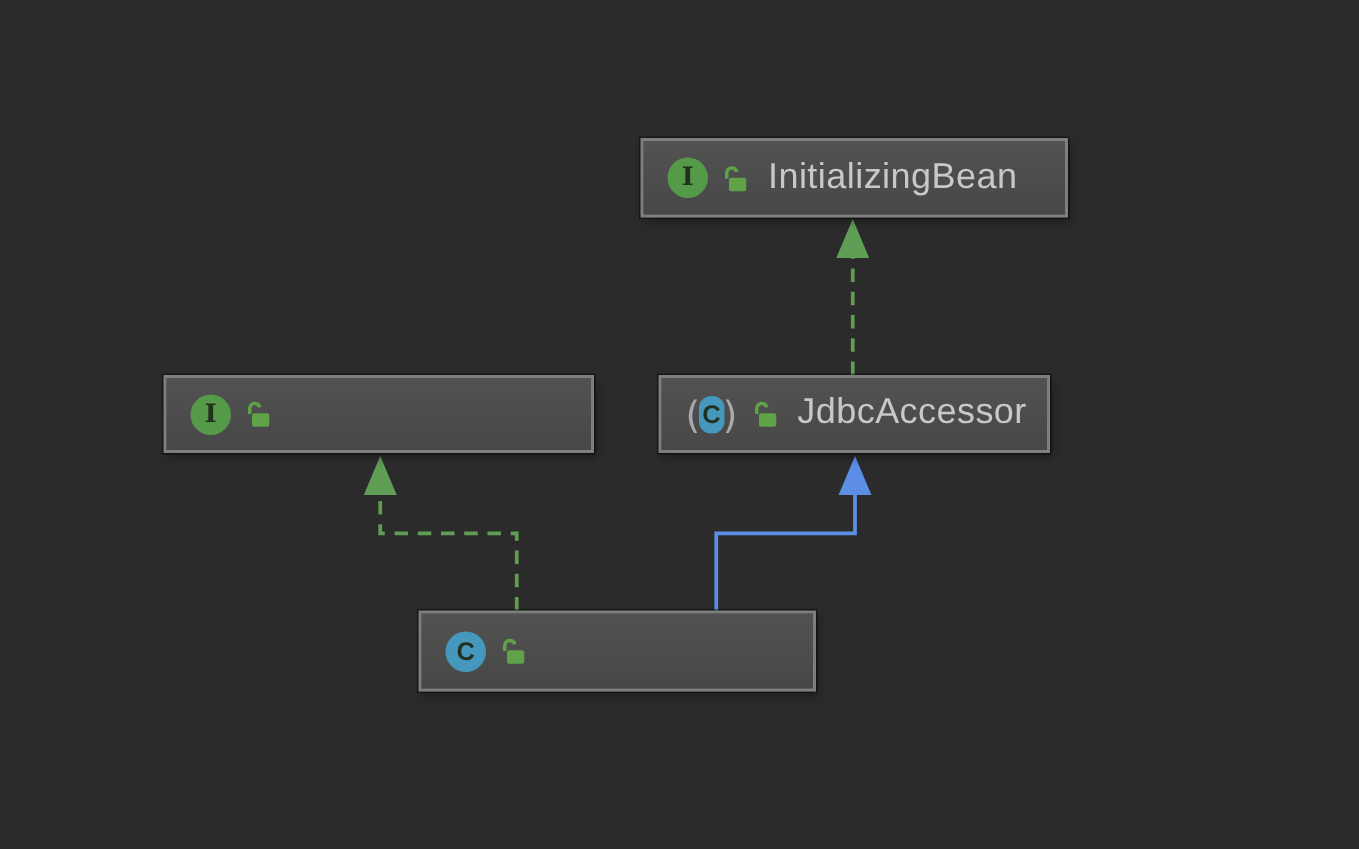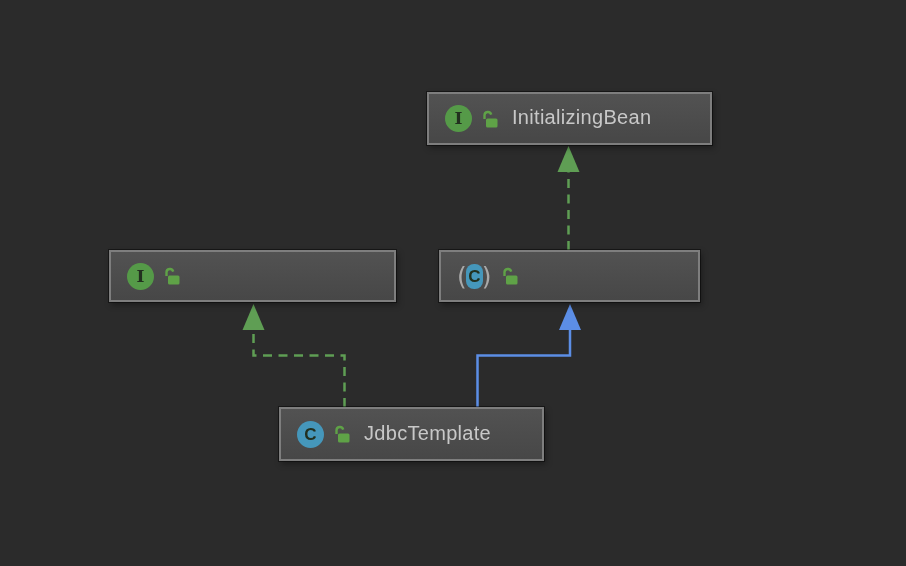--- a/index.html
+++ b/index.html
@@ -37,21 +37,21 @@
     display:flex;
     align-items:center;
     background:linear-gradient(180deg,var(--node-fill-top),var(--node-fill-bottom));
     border:2px solid var(--node-border);
     box-shadow:0 0 0 1px rgba(0,0,0,0.45), 2px 3px 6px rgba(0,0,0,0.35);
     padding:0 12px 0 16px;
     cursor:default;
   }
   .node .label{
     color:var(--label-text);
-    font-size:20px;
+    font-size:24px;
     letter-spacing:0.3px;
     white-space:nowrap;
     margin-left:12px;
     padding-bottom:2px;
   }
   .type-icon{
     width:27px;height:27px;
     border-radius:50%;
     display:flex;align-items:center;justify-content:center;
     flex:0 0 auto;
@@ -138,28 +138,28 @@
         <span class="type-letter">C</span>
       </span>
       <span class="paren">)</span>
     </span>
     <span class="lock-icon">
       <svg width="20" height="20" viewBox="0 0 20 20">
         <path d="M4.5 10 V6.6 A3.4 3.4 0 0 1 11.2 5.6" fill="none" stroke="var(--lock-green)" stroke-width="2.4"></path>
         <rect x="6" y="9.5" width="11.5" height="9" rx="1.5" fill="var(--lock-green)"></rect>
       </svg>
     </span>
+    <span class="label">JdbcAccessor</span>
   </div>
 
   <div class="node" style="left:279px;top:407px;width:265px;height:54px;">
     <span class="type-icon class">
       <span class="type-letter">C</span>
     </span>
     <span class="lock-icon">
       <svg width="20" height="20" viewBox="0 0 20 20">
         <path d="M4.5 10 V6.6 A3.4 3.4 0 0 1 11.2 5.6" fill="none" stroke="var(--lock-green)" stroke-width="2.4"></path>
         <rect x="6" y="9.5" width="11.5" height="9" rx="1.5" fill="var(--lock-green)"></rect>
       </svg>
     </span>
-    <span class="label">JdbcTemplate</span>
   </div>
 
 </div>
 
 </body></html>

